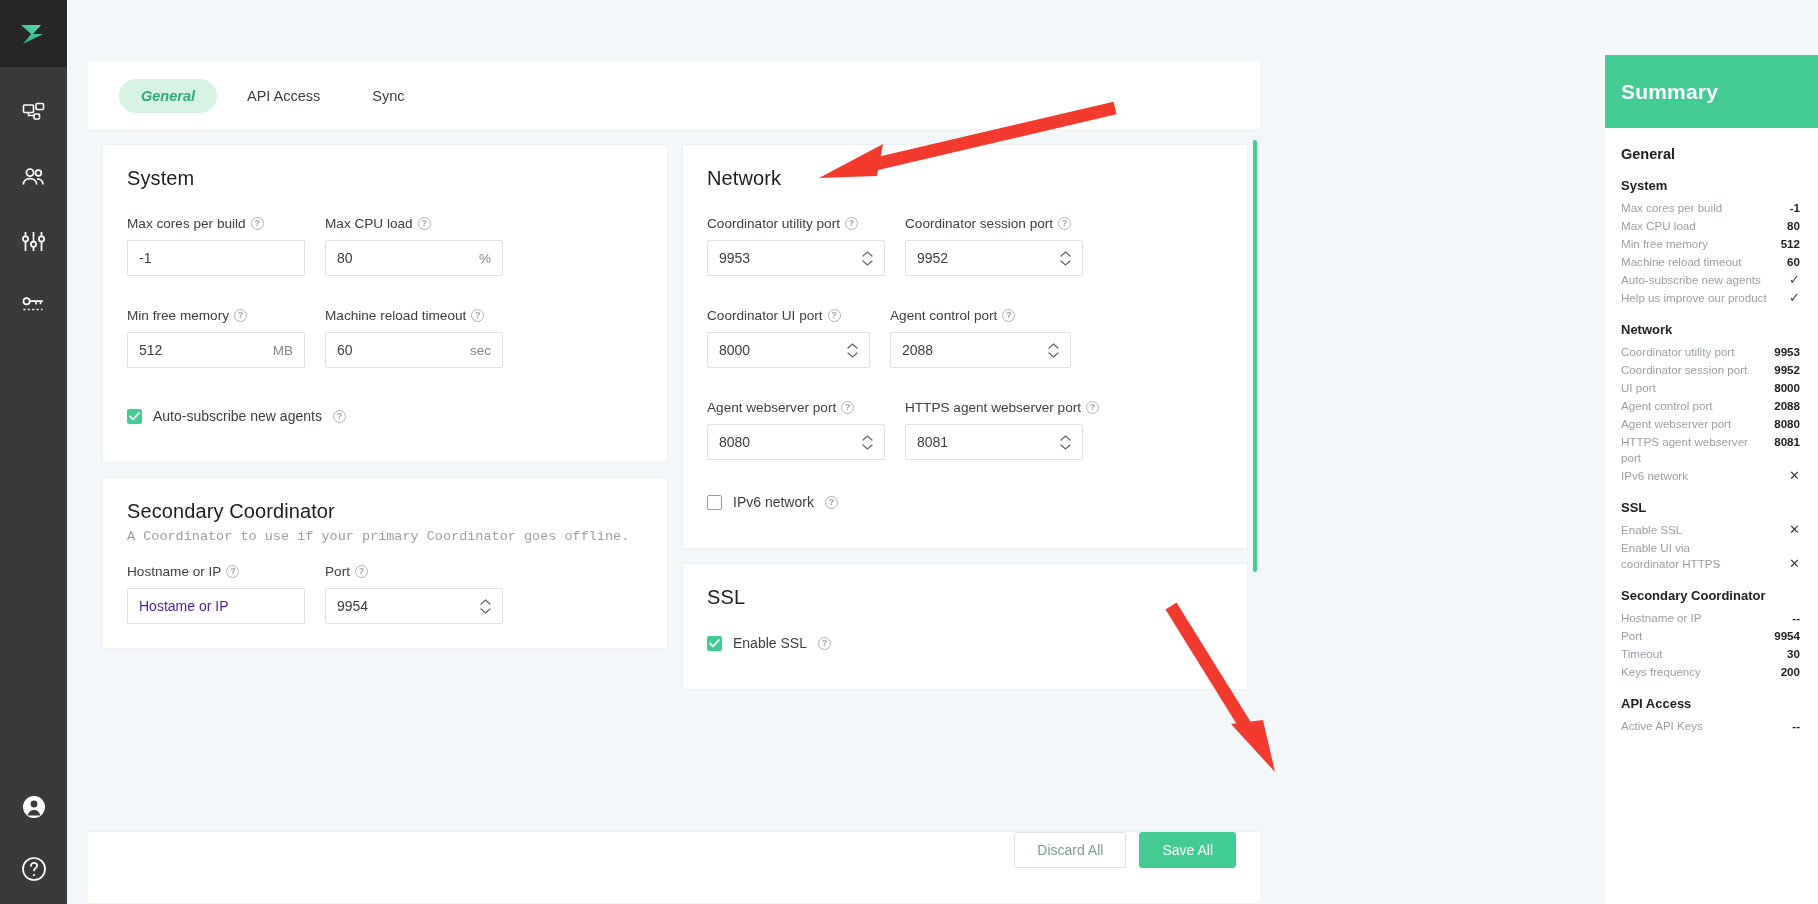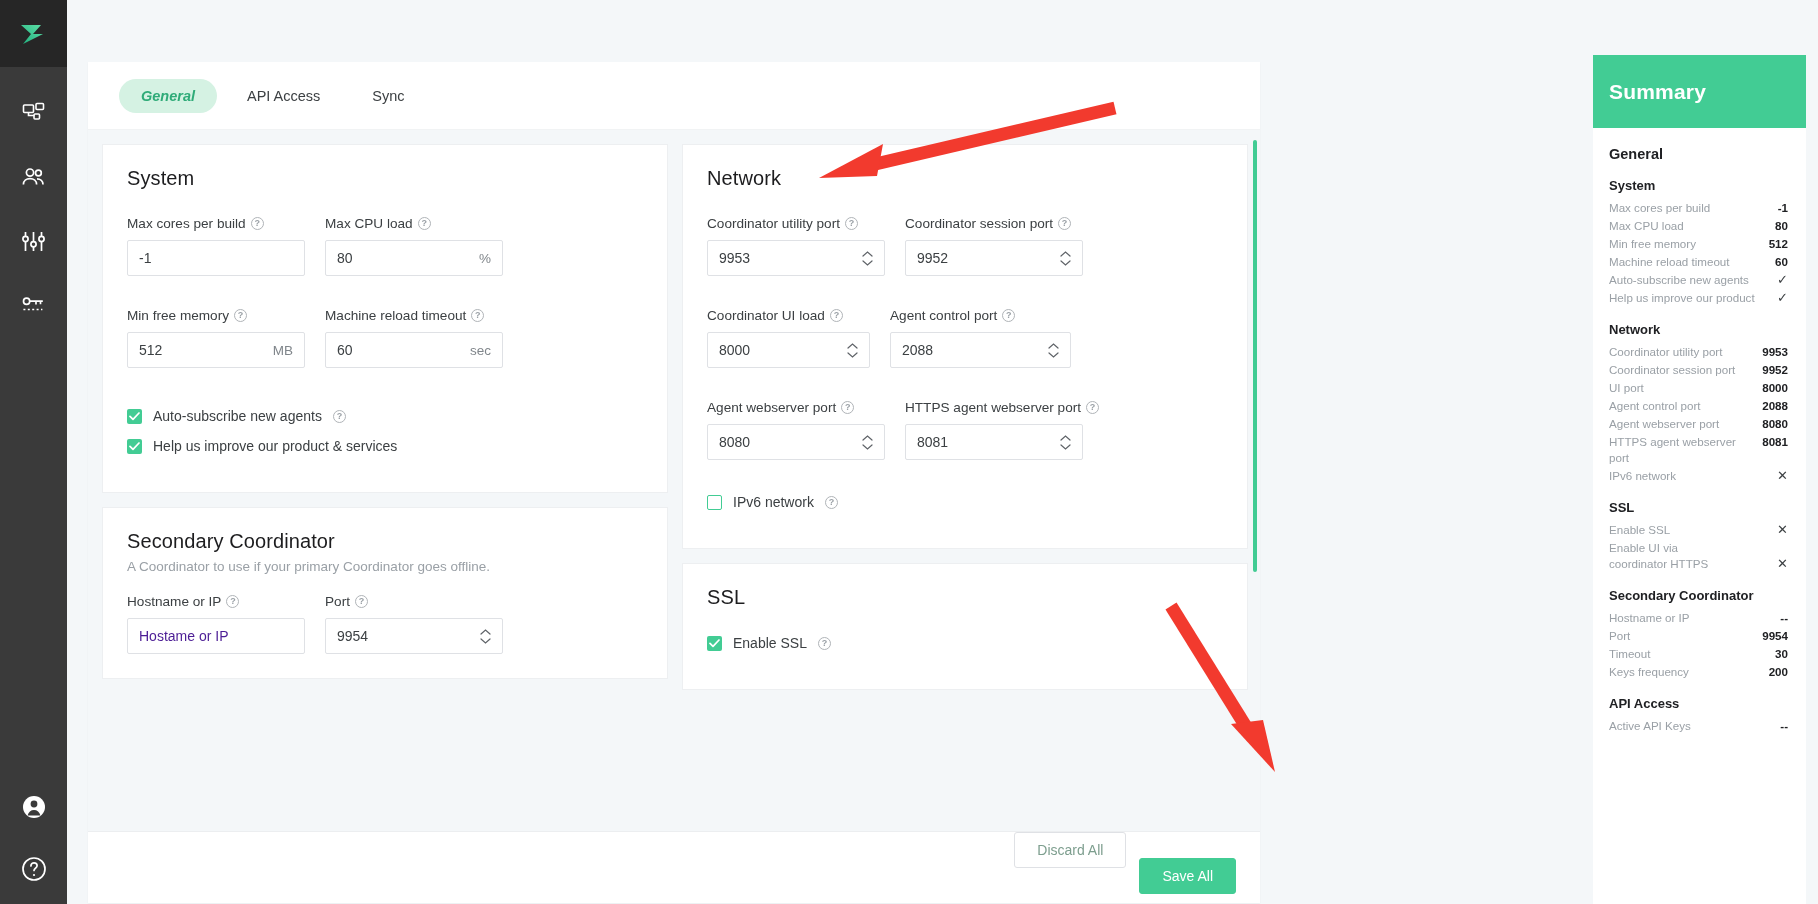--- a/index.html
+++ b/index.html
@@ -67,21 +67,21 @@
   }
   .col { width:566px; flex:0 0 566px; display:flex; flex-direction:column; gap:14px; }
 
   .card {
     background:#fff; border:1px solid #edeff1; padding:22px 24px 24px 24px;
   }
   .card h2 {
     margin:0 0 26px 0; font-size:20px; font-weight:400; color:#1d1d1f; letter-spacing:.1px;
   }
   .card .sub {
-    margin:-20px 0 20px 0; font-size:13.5px; color:#9aa0a6;
+    margin:-20px 0 20px 0; font-size:13.5px; color:#9aa0a6;font-family:Liberation Mono, monospace;
   }
 
   .field-grid { display:flex; gap:20px; }
   .field { width:178px; }
   .flabel {
     font-size:13.6px; color:#3c4043; margin-bottom:9px;
     display:flex; align-items:center; gap:5px; white-space:nowrap;
   }
   .inp {
     position:relative; height:36px; border:1px solid #dfe1e5; background:#fff;
@@ -115,32 +115,32 @@
   }
 
   
   .footer {
     height:72px; flex:0 0 72px; border-top:1px solid #eceef0; background:#fff;
     display:flex; align-items:flex-start; justify-content:flex-end; gap:13px; padding-right:24px;
   }
   .btn { height:36px; padding:0 22px; font-size:14px; border-radius:3px; cursor:pointer;
          display:flex; align-items:center; justify-content:center; }
   .btn.ghost { background:#fff; border:1px solid #dfe1e5; color:#7d9e8e; }
-  .btn.primary { background:#42cc94; color:#fff; border:1px solid #42cc94;margin-top:26px; }
+  .btn.primary { background:#42cc94; color:#fff; border:1px solid #42cc94; }
 
   
   .vscroll {
     position:absolute; top:10px; right:3px; width:4px; height:432px;
     background:#42cc94; border-radius:3px;
   }
 
   
   .summary {
     width:213px; flex:0 0 213px; height:904px; background:#f4f7f9;
-    position:absolute; right:12px; top:0;
+    position:absolute; right:0; top:0;
   }
   .summary-head {
     margin:55px 0 0 0; height:73px; background:#42cc94; color:#fff;
     display:flex; align-items:center; padding-left:16px;
     font-size:21px; font-weight:700; letter-spacing:.2px;
   }
   .summary-body { background:#fff; height:776px; padding:18px 18px 0 16px; overflow:hidden; }
   .sum-h1 { font-size:14.5px; font-weight:700; color:#202124; margin:0 0 16px 0; }
   .sum-h2 { font-size:13px; font-weight:700; color:#202124; margin:15px 0 6px 0; }
   .sum-row {
@@ -303,28 +303,20 @@
               <div class="checkrow">
                 <span class="cb on">
                   <svg width="11" height="9" viewBox="0 0 11 9">
                     <path d="M1 4.4l3 3L10 1" fill="none" stroke="#fff" stroke-width="1.7" stroke-linecap="round" stroke-linejoin="round"></path>
                   </svg>
                 </span>
                 <span>Auto-subscribe new agents</span>
                 <span class="help">?</span>
               </div>
 
-              <div class="checkrow">
-                <span class="cb on">
-                  <svg width="11" height="9" viewBox="0 0 11 9">
-                    <path d="M1 4.4l3 3L10 1" fill="none" stroke="#fff" stroke-width="1.7" stroke-linecap="round" stroke-linejoin="round"></path>
-                  </svg>
-                </span>
-                <span>Help us improve our product &amp; services</span>
-              </div>
             </div>
 
             <div class="card">
               <h2>Secondary Coordinator</h2>
               <div class="sub">A Coordinator to use if your primary Coordinator goes offline.</div>
 
               <div class="field-grid">
                 <div class="field">
                   <div class="flabel">
                     <span>Hostname or IP</span>
@@ -395,21 +387,21 @@
                     </span>
                   </div>
                 </div>
               </div>
 
               <div class="row-gap"></div>
 
               <div class="field-grid">
                 <div class="field" style="width:163px">
                   <div class="flabel">
-                    <span>Coordinator UI load</span>
+                    <span>Coordinator UI port</span>
                     <span class="help">?</span>
                   </div>
                   <div class="inp">
                     <span class="val">8000</span>
                     <span class="spin">
                       <svg width="11" height="6" viewBox="0 0 11 6">
                           <path d="M1 5l4.5-4L10 5" fill="none" stroke="#5f6368" stroke-width="1.2" stroke-linecap="round"></path>
                         </svg>
                       <svg width="11" height="6" viewBox="0 0 11 6">
                           <path d="M1 1l4.5 4L10 1" fill="none" stroke="#5f6368" stroke-width="1.2" stroke-linecap="round"></path>

